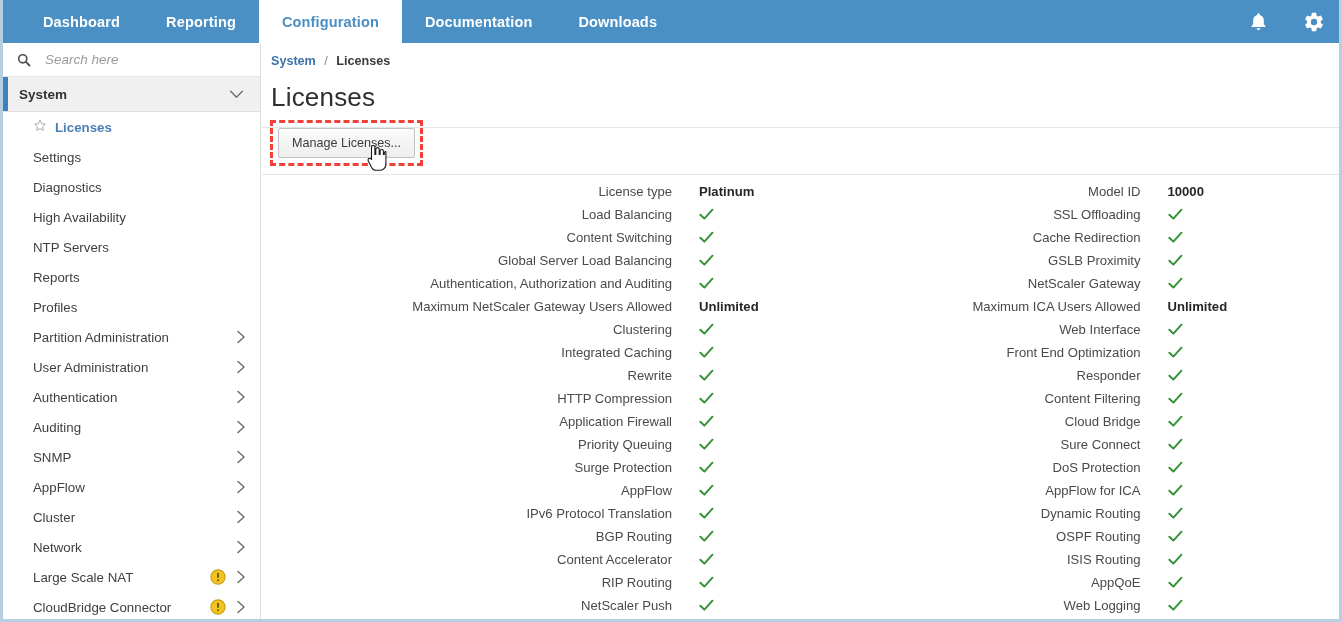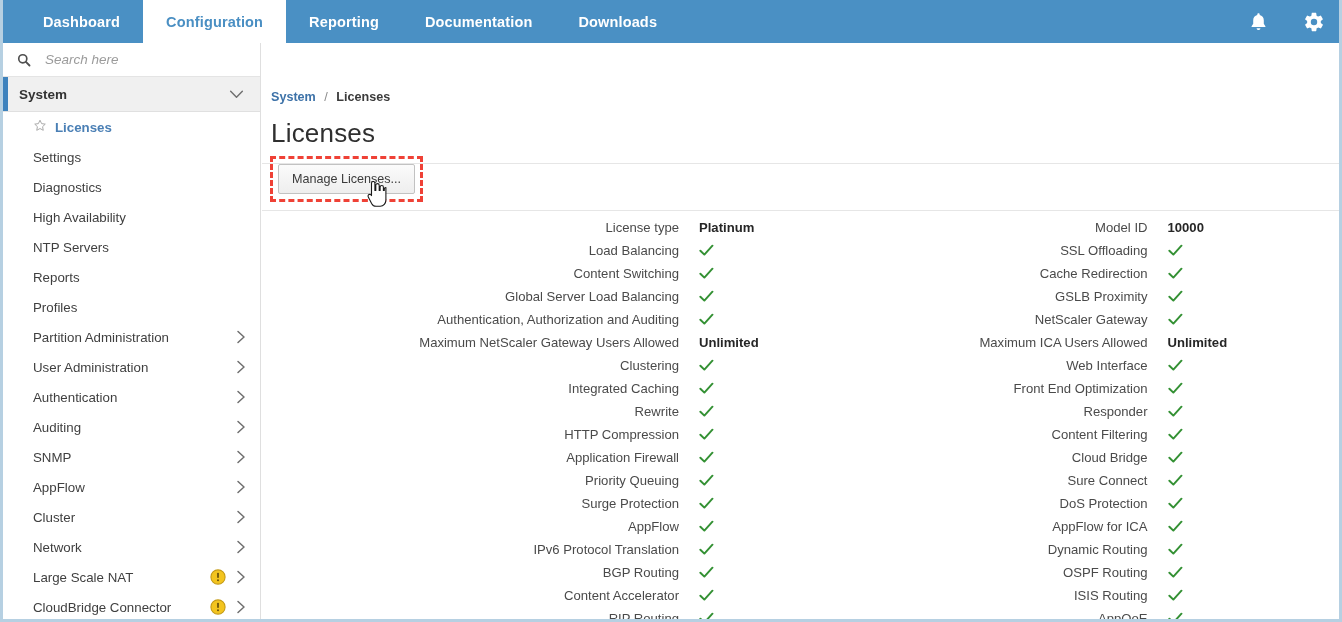--- a/index.html
+++ b/index.html
@@ -123,21 +123,20 @@
   #main {
     position: absolute; left: 259px; top: 43px;
     right: 0; bottom: 0;
     background: #ffffff;
     overflow: hidden;
   }
   #breadcrumb {
     padding: 11px 0 0 9px;
     font-size: 12.6px;
     color: #4a4a4a;
-    margin-top: 36px;
   }
   #breadcrumb .crumb-link {
     color: #3d72a8; font-weight: bold; cursor: pointer;
   }
   #breadcrumb .crumb-sep { color: #8a8a8a; margin: 0 5px; }
   #breadcrumb .crumb-cur { color: #3b3b3b; font-weight: bold; }
 
   #page-title {
     padding: 14px 0 0 9px;
     font-size: 26px;
@@ -189,21 +188,21 @@
   }
   .lic-col { width: 50%; }
   .lic-row {
     display: flex;
     align-items: center;
     height: 23px;
   }
   .lic-label {
     width: 437px;
     text-align: right;
-    padding-right: 20px;
+    padding-right: 27px;
     font-size: 13.1px;
     color: #4a4a4a;
     white-space: nowrap;
   }
   .lic-col.right .lic-label { width: 367px; }
   .lic-value {
     font-size: 13.1px;
     color: #262626;
     font-weight: bold;
     white-space: nowrap;
@@ -214,22 +213,22 @@
 </style>
 </head>
 <body>
 
 <div id="page">
 
   <div id="topnav">
     <div class="nav-spacer-left"></div>
     <div id="nav-tabs" style="display:flex;">
         <div class="nav-tab">Dashboard</div>
+        <div class="nav-tab">Reporting</div>
         <div class="nav-tab active">Configuration</div>
-        <div class="nav-tab">Reporting</div>
         <div class="nav-tab">Documentation</div>
         <div class="nav-tab">Downloads</div>
       </div>
     <div class="nav-right">
       <div class="nav-icon">
         <svg width="19" height="20" viewBox="0 0 19 20">
           <path d="M9.5 1.3c-.7 0-1.2.5-1.2 1.2v.6C5.9 3.6 4.2 5.7 4.2 8.3v3.5l-1.6 2.4c-.3.4 0 .9.5.9h12.8c.5 0 .8-.5.5-.9l-1.6-2.4V8.3c0-2.6-1.7-4.7-4.1-5.2v-.6c0-.7-.5-1.2-1.2-1.2z" fill="#ffffff"></path>
           <path d="M7.6 16.2c0 1.1.9 1.9 1.9 1.9s1.9-.8 1.9-1.9z" fill="#ffffff"></path>
         </svg>
       </div>

